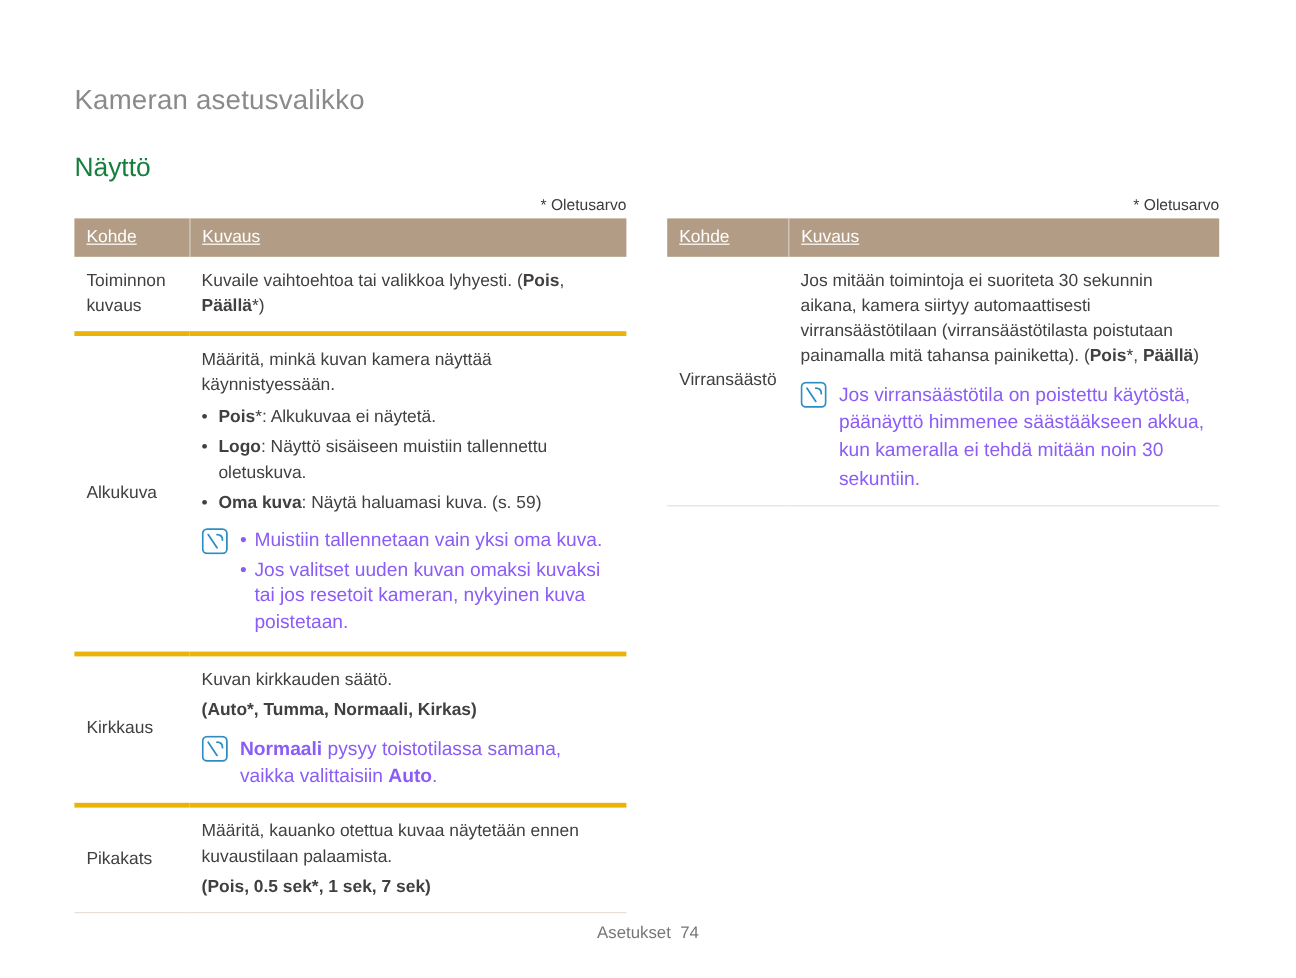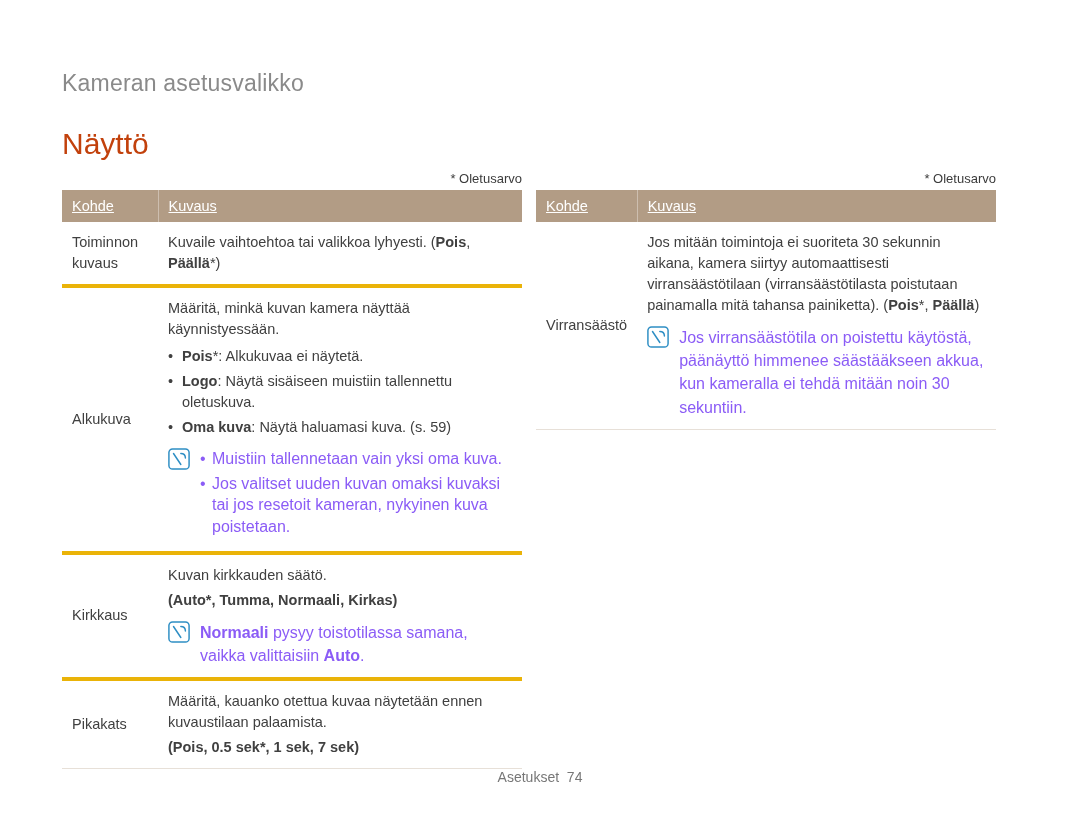--- a/index.html
+++ b/index.html
@@ -1,20 +1,20 @@
 <!DOCTYPE html>
 <html><head>
 <meta charset="utf-8">
 <style>
   * { box-sizing: border-box; margin: 0; padding: 0; }
   html, body { width: 1080px; height: 815px; background: #fff; font-family: Arial, Helvetica, sans-serif; color: #3b3b3b; }
   .page { width: 1080px; height: 815px; padding: 70px 62px 30px 62px; position: relative; }
   .breadcrumb { font-size: 23px; font-weight: 300; color: #8a8a8a; letter-spacing: .2px; margin-bottom: 30px; }
-  .title { font-size: 30px; font-weight: 400; color: #c2410c; margin-bottom: 10px; }
-  .columns { display: flex; gap: 14px; }
+  .title { font-size: 22px; font-weight: 400; color: #15803d; margin-bottom: 10px; }
+  .columns { display: flex; gap: 34px; }
   .col { flex: 0 0 460px; }
   .note-default { font-size: 13px; color: #3b3b3b; text-align: right; margin-bottom: 4px; }
   table { width: 100%; border-collapse: collapse; font-size: 14.5px; }
   thead th { background: #b29c85; color: #fff; font-weight: 400; text-align: left; padding: 8px 10px; text-decoration: underline; }
   thead th:first-child { width: 96px; border-right: 1px solid rgba(255,255,255,.35); }
   tbody td { padding: 10px 10px; vertical-align: top; border-bottom: 4px solid #eab308; color: #404040; line-height: 1.45; }
   tbody td.label { width: 96px; color: #404040; vertical-align: middle; }
   tbody tr:last-child td { border-bottom: 1px solid #e7e0d8; }
   ul.bullets { list-style: none; padding-left: 0; margin-top: 6px; }
   ul.bullets > li { position: relative; padding-left: 14px; margin-bottom: 4px; }
@@ -55,21 +55,21 @@
               <span>Kuvaile vaihtoehtoa tai valikkoa lyhyesti. (</span><b>Pois</b><span>, </span><b>Päällä</b><span>*)</span>
             </td>
           </tr>
 
           <tr>
             <td class="label">Alkukuva</td>
             <td>
               <div>Määritä, minkä kuvan kamera näyttää käynnistyessään.</div>
               <ul class="bullets">
                 <li><b>Pois</b><span>*: Alkukuvaa ei näytetä.</span></li>
-                <li><b>Logo</b><span>: Näytä sisäiseen muistiin tallennettu oletuskuva.</span></li>
+                <li><b>Logo</b><span>: Näyttö sisäiseen muistiin tallennettu oletuskuva.</span></li>
                 <li><b>Oma kuva</b><span>: Näytä haluamasi kuva. (s. 59)</span></li>
               </ul>
               <div class="notebox">
                 <div class="note-icon">
                   <svg viewBox="0 0 24 24">
                       <rect x="1" y="1" width="22" height="22" rx="4" fill="none" stroke="#2e8ec4" stroke-width="1.6"></rect>
                       <path d="M6 6 L14 18 M14 6 Q19 6 19 11" fill="none" stroke="#2e8ec4" stroke-width="1.6" stroke-linecap="round"></path>
                     </svg>
                 </div>
                 <div class="note-content">

